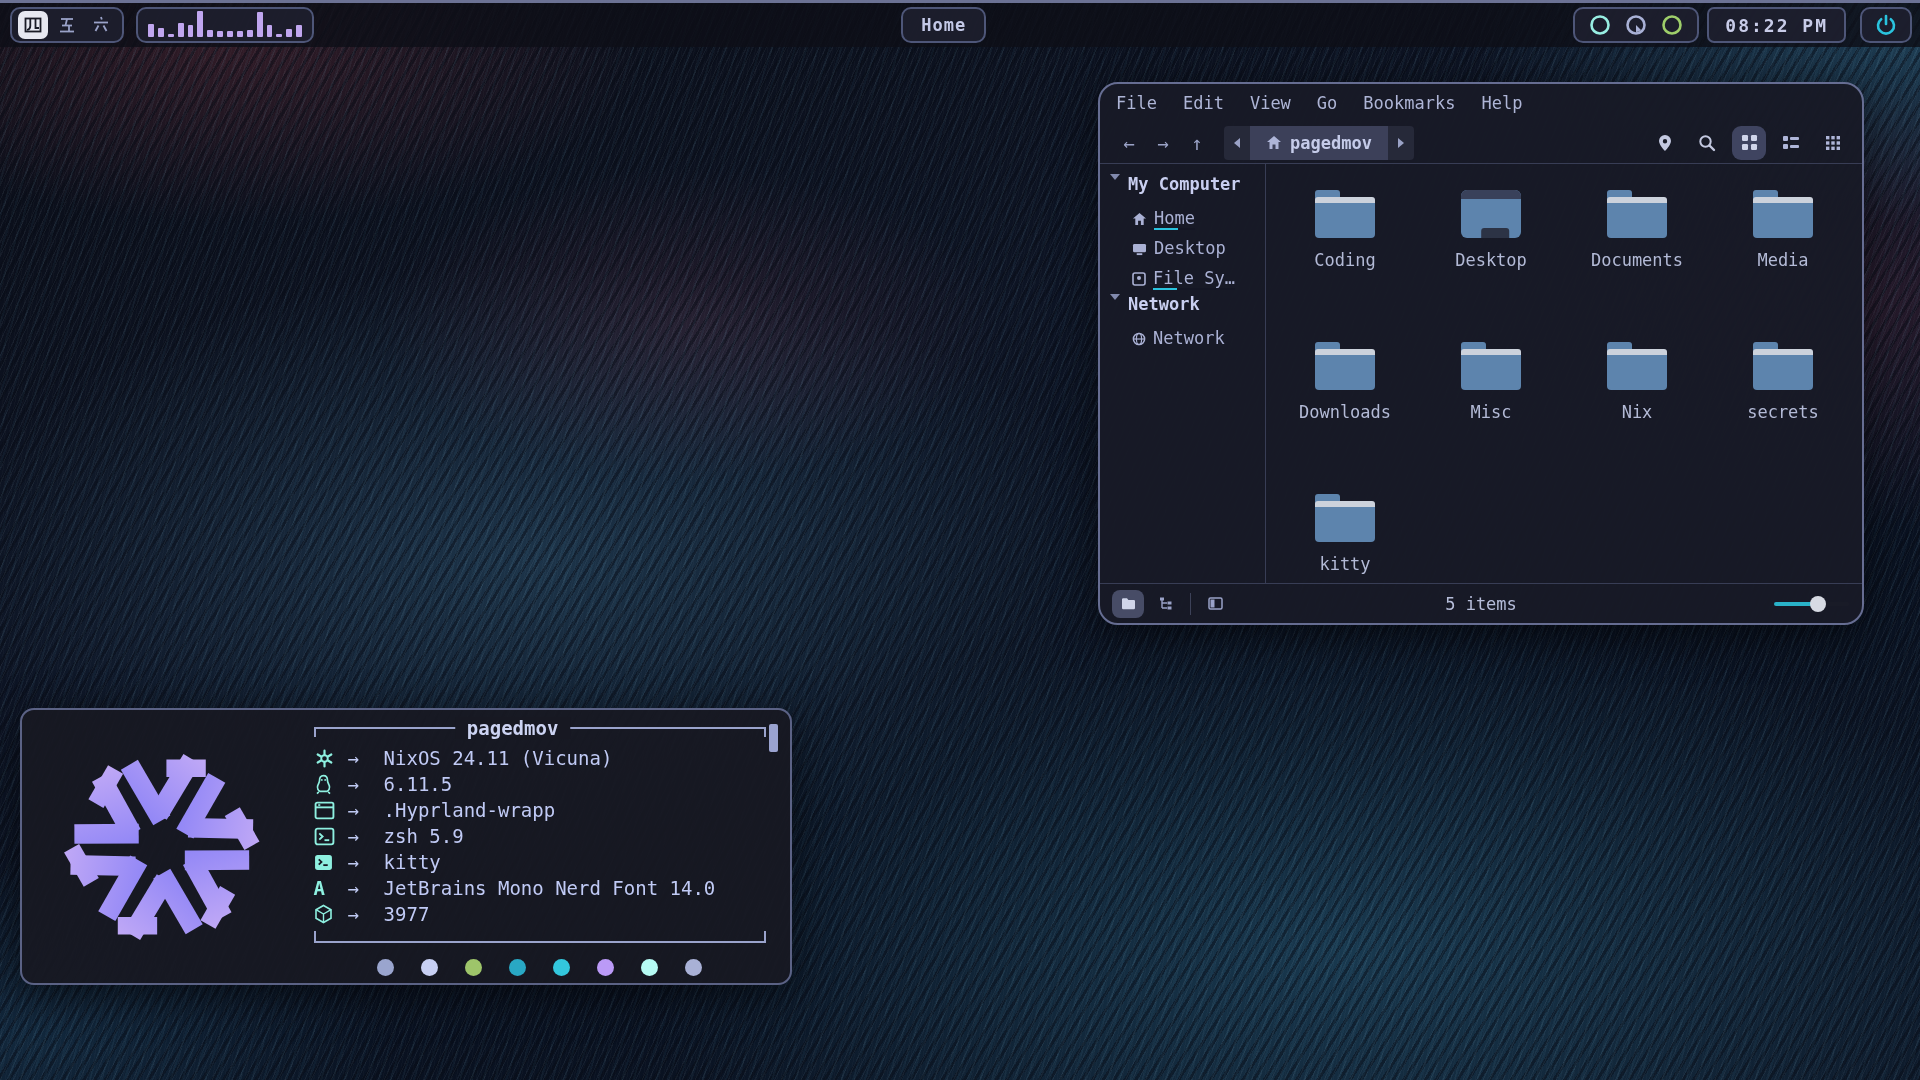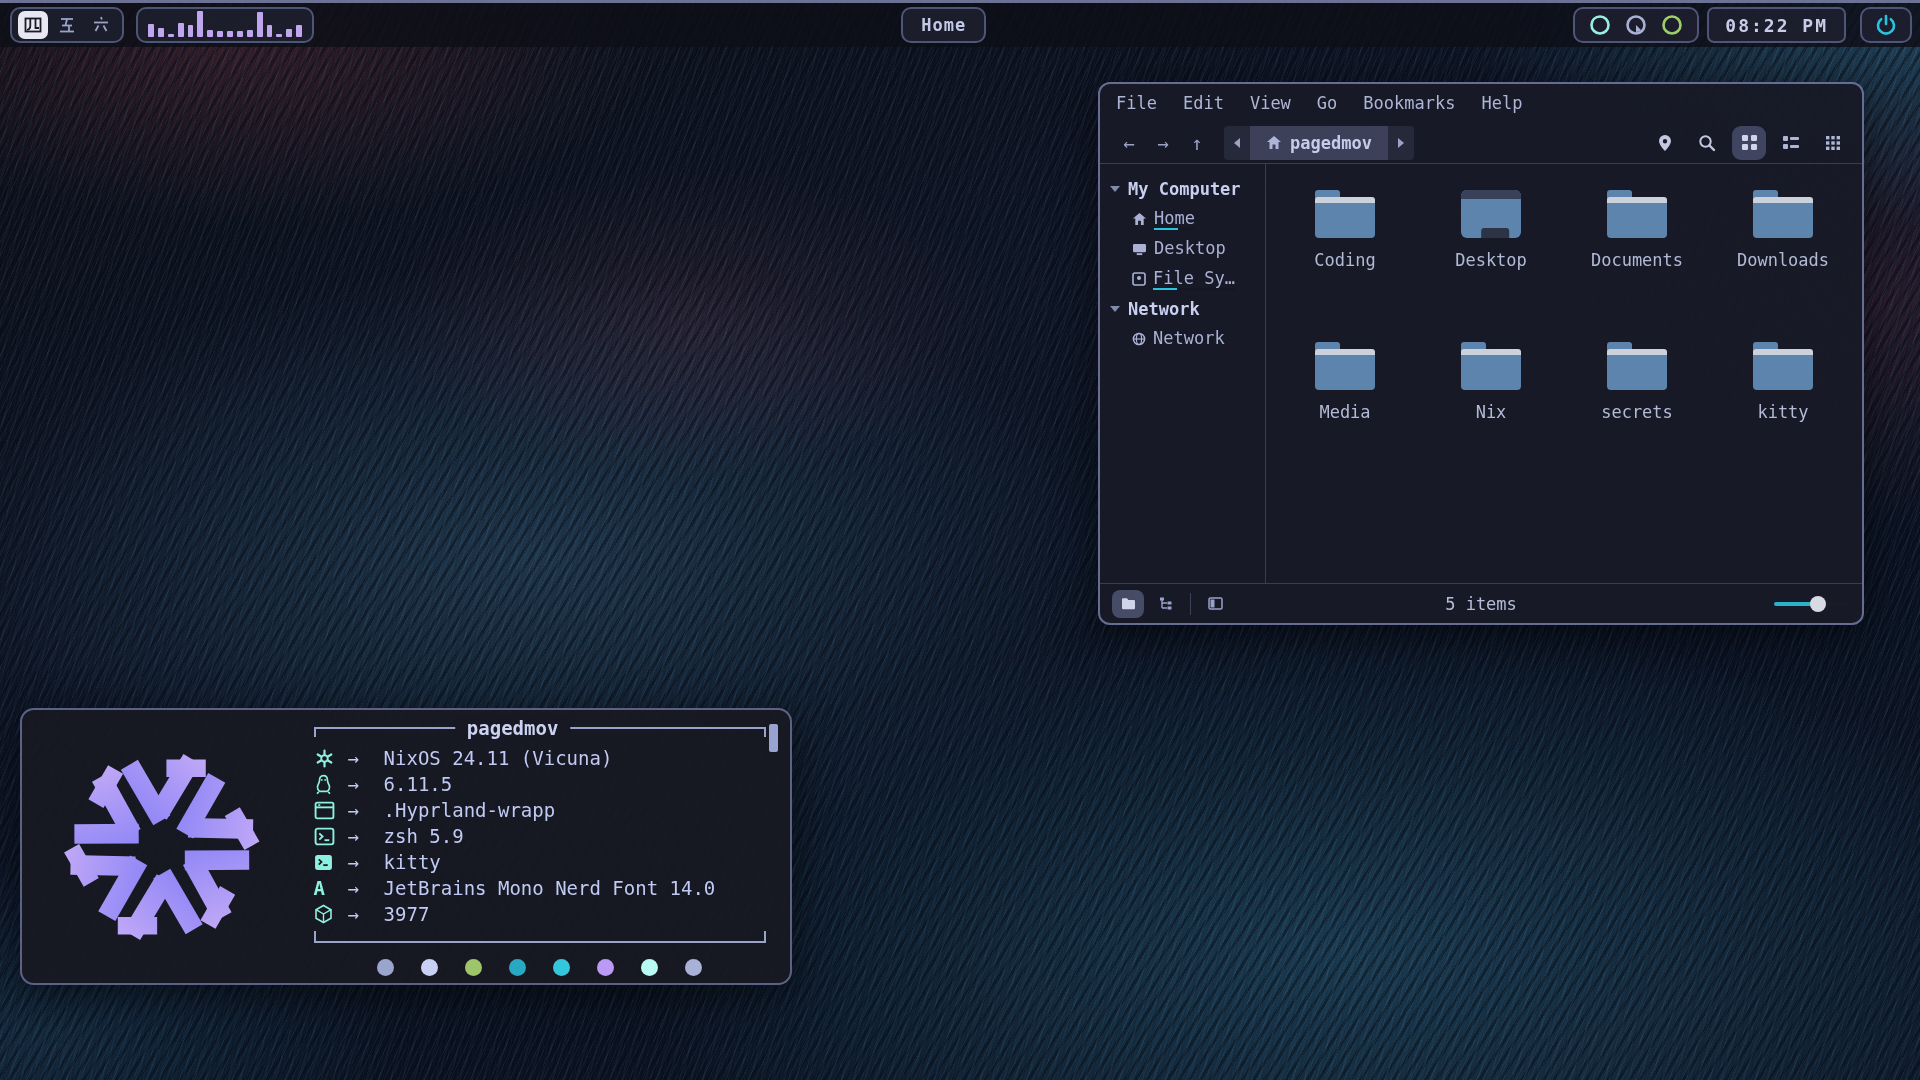--- a/index.html
+++ b/index.html
@@ -46,37 +46,37 @@
   .viz-bar { width:7px; background:#c0a6ef; border-radius:1px; margin-bottom:4px; }
   .spacer { flex:1; }
   .center-module { padding:0 18px; font-size:17px; font-weight:bold; letter-spacing:1px; }
   .circles-module { padding:0 14px; gap:14px; margin-right:8px; }
   .clock-module { padding:0 16px; font-size:18px; font-weight:bold; letter-spacing:2px; color:#c8cce8; margin-right:14px;border-radius:7px; }
   .power-module { padding:0 12px; margin-right:8px; }
 
   
   .fm {
     position:absolute; left:1098px; top:82px; width:766px; height:543px; z-index:4;
-    background:rgba(24,26,38,0.97); border:2px solid #666d92; border-radius:12px;
+    background:rgba(24,26,38,0.97); border:2px solid #666d92; border-radius:20px;
     box-shadow:0 10px 40px rgba(0,0,0,0.5);
     color:#b3bad8; display:flex; flex-direction:column; overflow:hidden;
   }
   .fm-menubar { height:38px; display:flex; align-items:center; padding:0 16px; gap:26px; font-size:17px; color:#aeb5d6; }
   .fm-menubar span { cursor:default; }
   .fm-toolbar { height:42px; display:flex; align-items:center; padding:0 12px; border-bottom:1px solid #383d55; }
   .nav-arrow { width:34px; text-align:center; font-size:19px; color:#9aa2c6; }
   .crumb-bar { display:flex; align-items:center; height:34px; background:#262939; border-radius:4px; margin-left:10px; overflow:hidden; }
   .crumb-chevron { width:26px; height:100%; display:flex; align-items:center; justify-content:center; }
   .crumb-tab { display:flex; align-items:center; gap:8px; background:#3c4059; color:#c5cbe9; height:100%; padding:0 16px; font-size:17px; font-weight:bold; }
   .tool-icons { margin-left:auto; display:flex; align-items:center; gap:8px; }
   .tool-btn { width:34px; height:34px; display:flex; align-items:center; justify-content:center; border-radius:9px; }
   .tool-btn.active { background:#3f4460; }
   .fm-body { flex:1; display:flex; min-height:0; }
   .fm-sidebar { width:166px; border-right:1px solid #383d55; padding:10px 0 0 10px; font-size:17px; }
-  .side-section { display:flex; align-items:center; gap:8px; color:#c9cff0; font-weight:bold; height:30px; }
+  .side-section { display:flex; gap:8px; color:#c9cff0; font-weight:bold; height:30px; }
   .tri-down { width:0; height:0; border-left:5px solid transparent; border-right:5px solid transparent; border-top:6px solid #8189ad; }
   .side-item { display:flex; align-items:center; gap:7px; height:30px; padding-left:22px; color:#aab1d4; }
   .side-item .lbl { padding-bottom:2px; }
   .side-item .lbl.uline { background:linear-gradient(90deg,#2ac3de 0 24px,#141624 24px 100%) left bottom/100% 2px no-repeat; }
   .fm-grid { flex:1; display:grid; grid-template-columns:repeat(4,1fr); grid-auto-rows:152px; padding:16px 6px 0 6px; }
   .fcell { display:flex; flex-direction:column; align-items:center; gap:12px; padding-top:10px;text-align:center; }
   .fcell .name { font-size:17px; color:#b3bad6; }
   .ficon { position:relative; width:60px; height:48px; }
   .ficon .tab   { position:absolute; top:0; left:0; width:25px; height:10px; background:#5d84ad; border-radius:3px 3px 0 0; }
   .ficon .paper { position:absolute; top:7px; left:0; right:0; height:9px; background:#ccd2dc; border-radius:3px 3px 0 0; }
@@ -351,29 +351,37 @@
             <div class="fbody"></div>
           </div>
           <span class="name">Documents</span>
         </div>
         <div class="fcell">
           <div class="ficon">
             <div class="tab"></div>
             <div class="paper"></div>
             <div class="fbody"></div>
           </div>
+          <span class="name">Media</span>
+        </div>
+        <div class="fcell">
+          <div class="ficon">
+            <div class="tab"></div>
+            <div class="paper"></div>
+            <div class="fbody"></div>
+          </div>
           <span class="name">Downloads</span>
         </div>
         <div class="fcell">
           <div class="ficon">
             <div class="tab"></div>
             <div class="paper"></div>
             <div class="fbody"></div>
           </div>
-          <span class="name">Media</span>
+          <span class="name">Misc</span>
         </div>
         <div class="fcell">
           <div class="ficon">
             <div class="tab"></div>
             <div class="paper"></div>
             <div class="fbody"></div>
           </div>
           <span class="name">Nix</span>
         </div>
         <div class="fcell">

